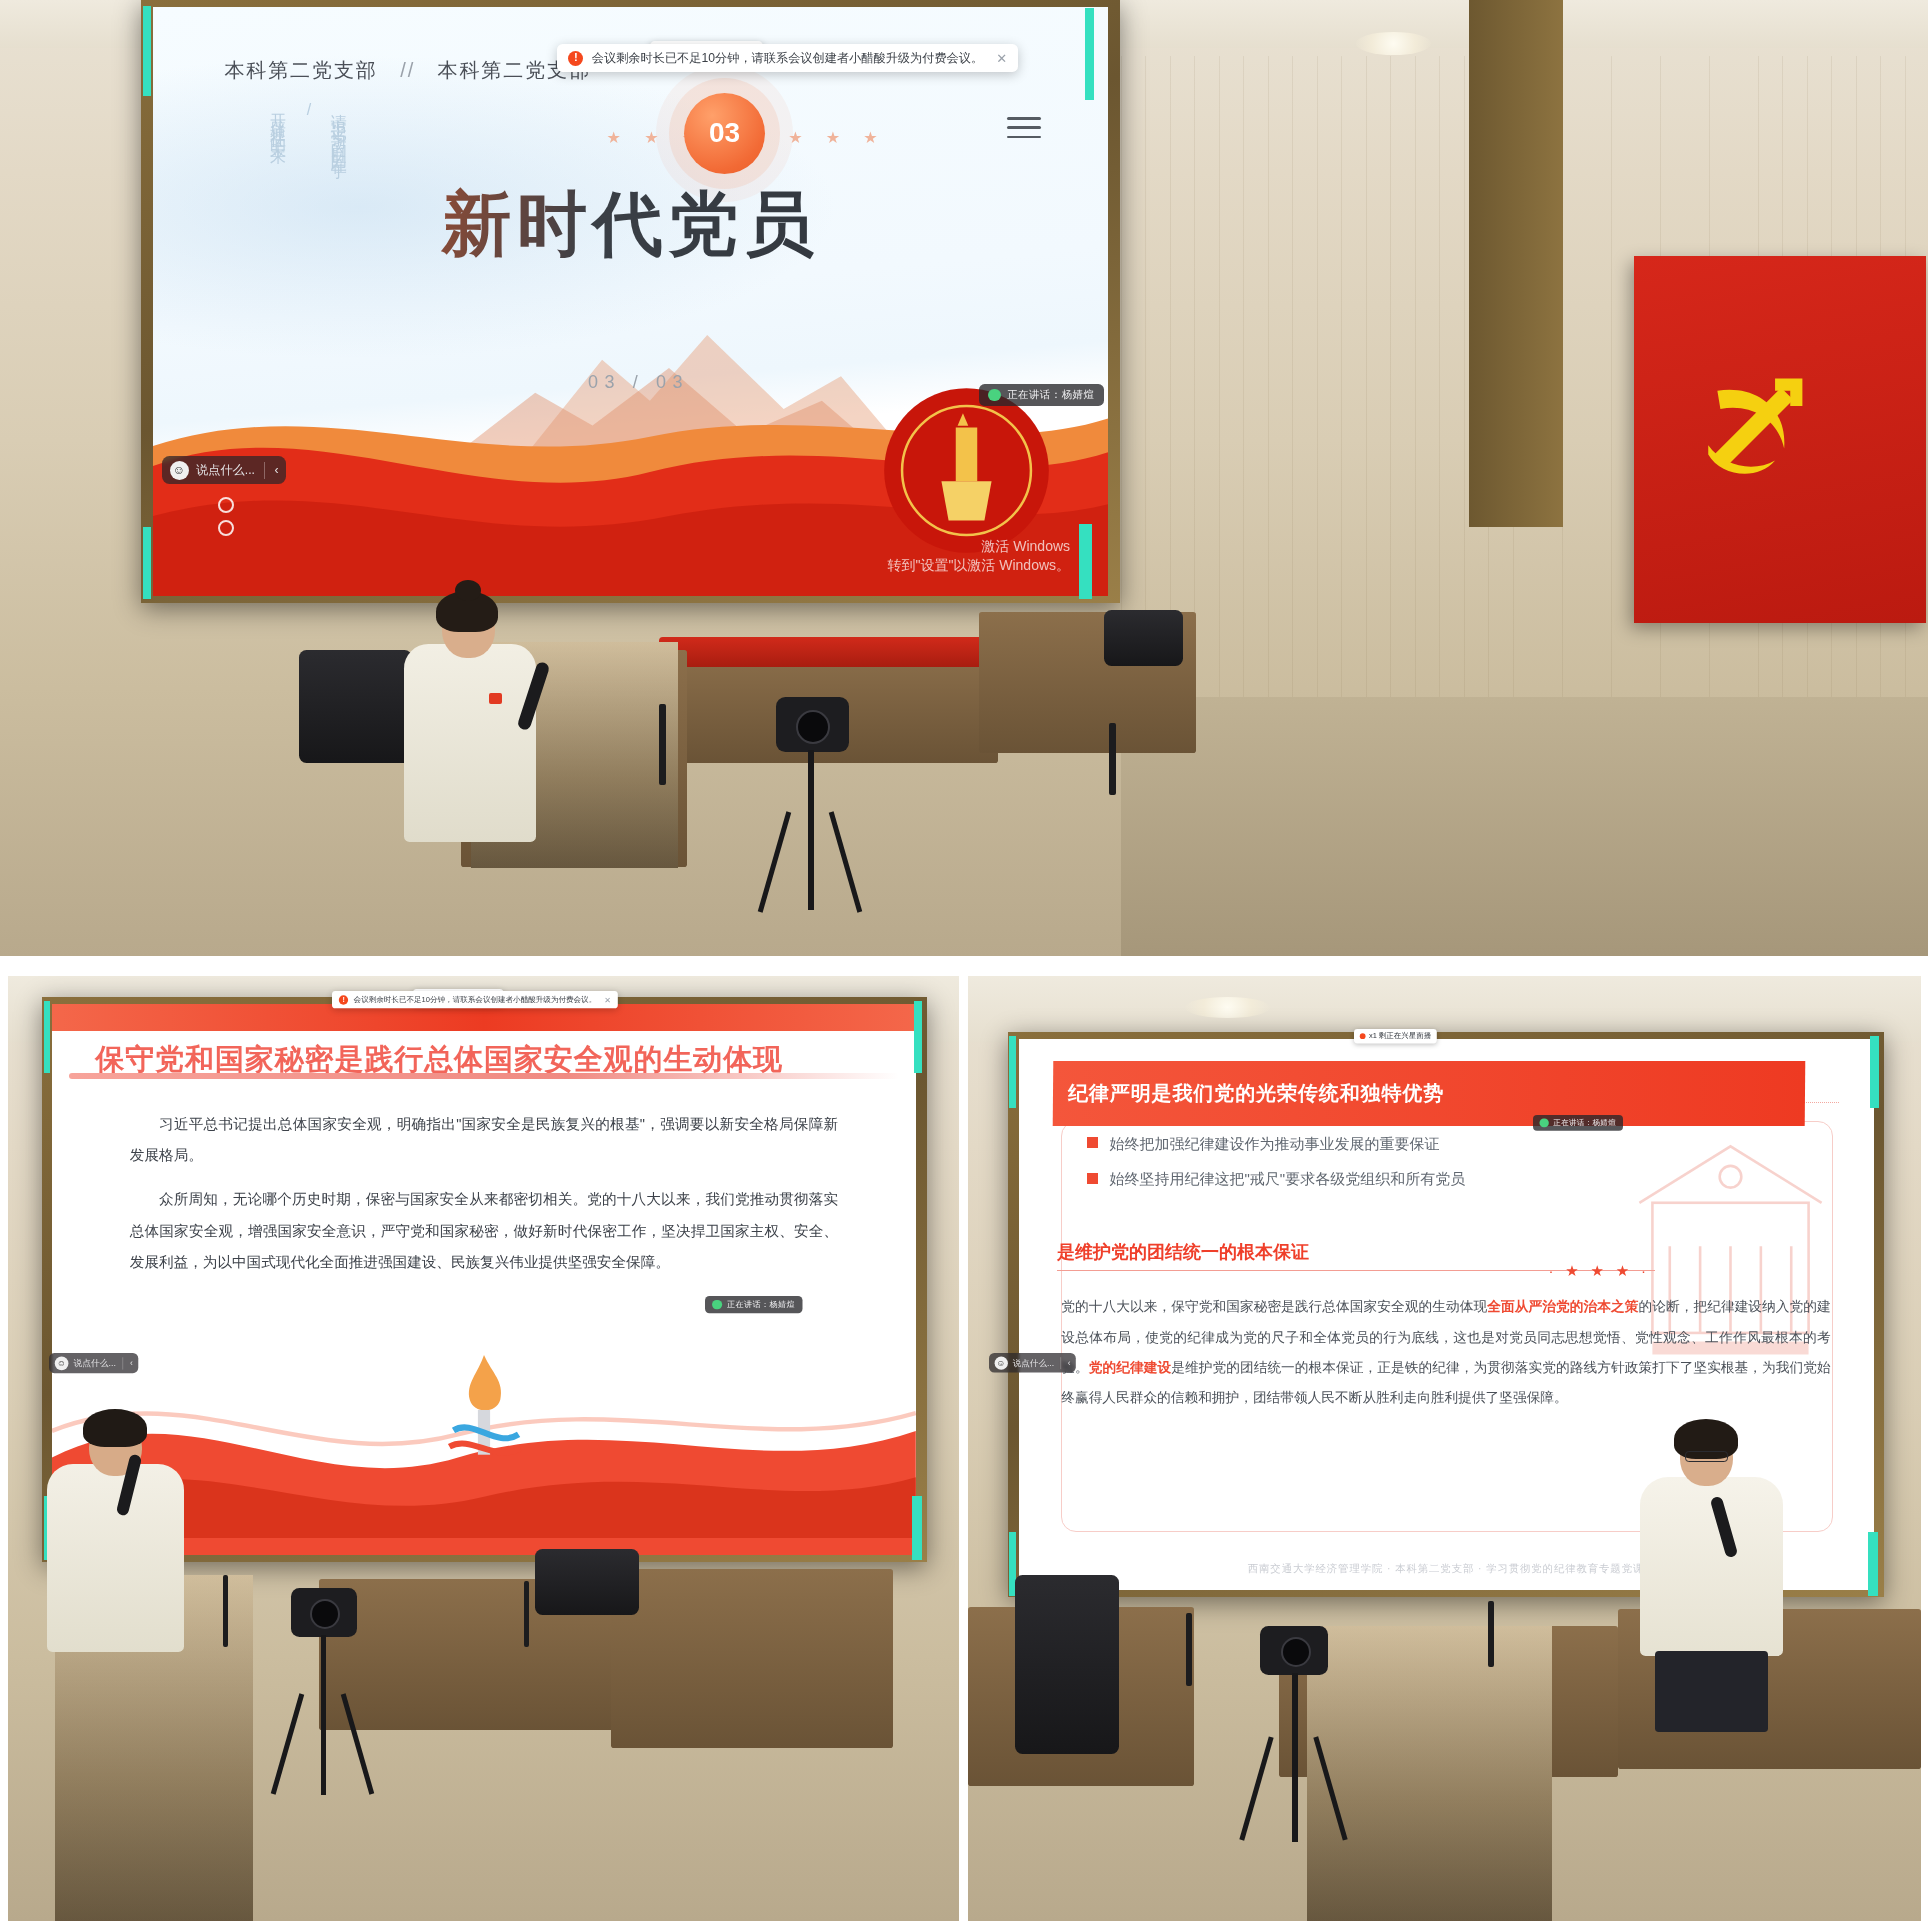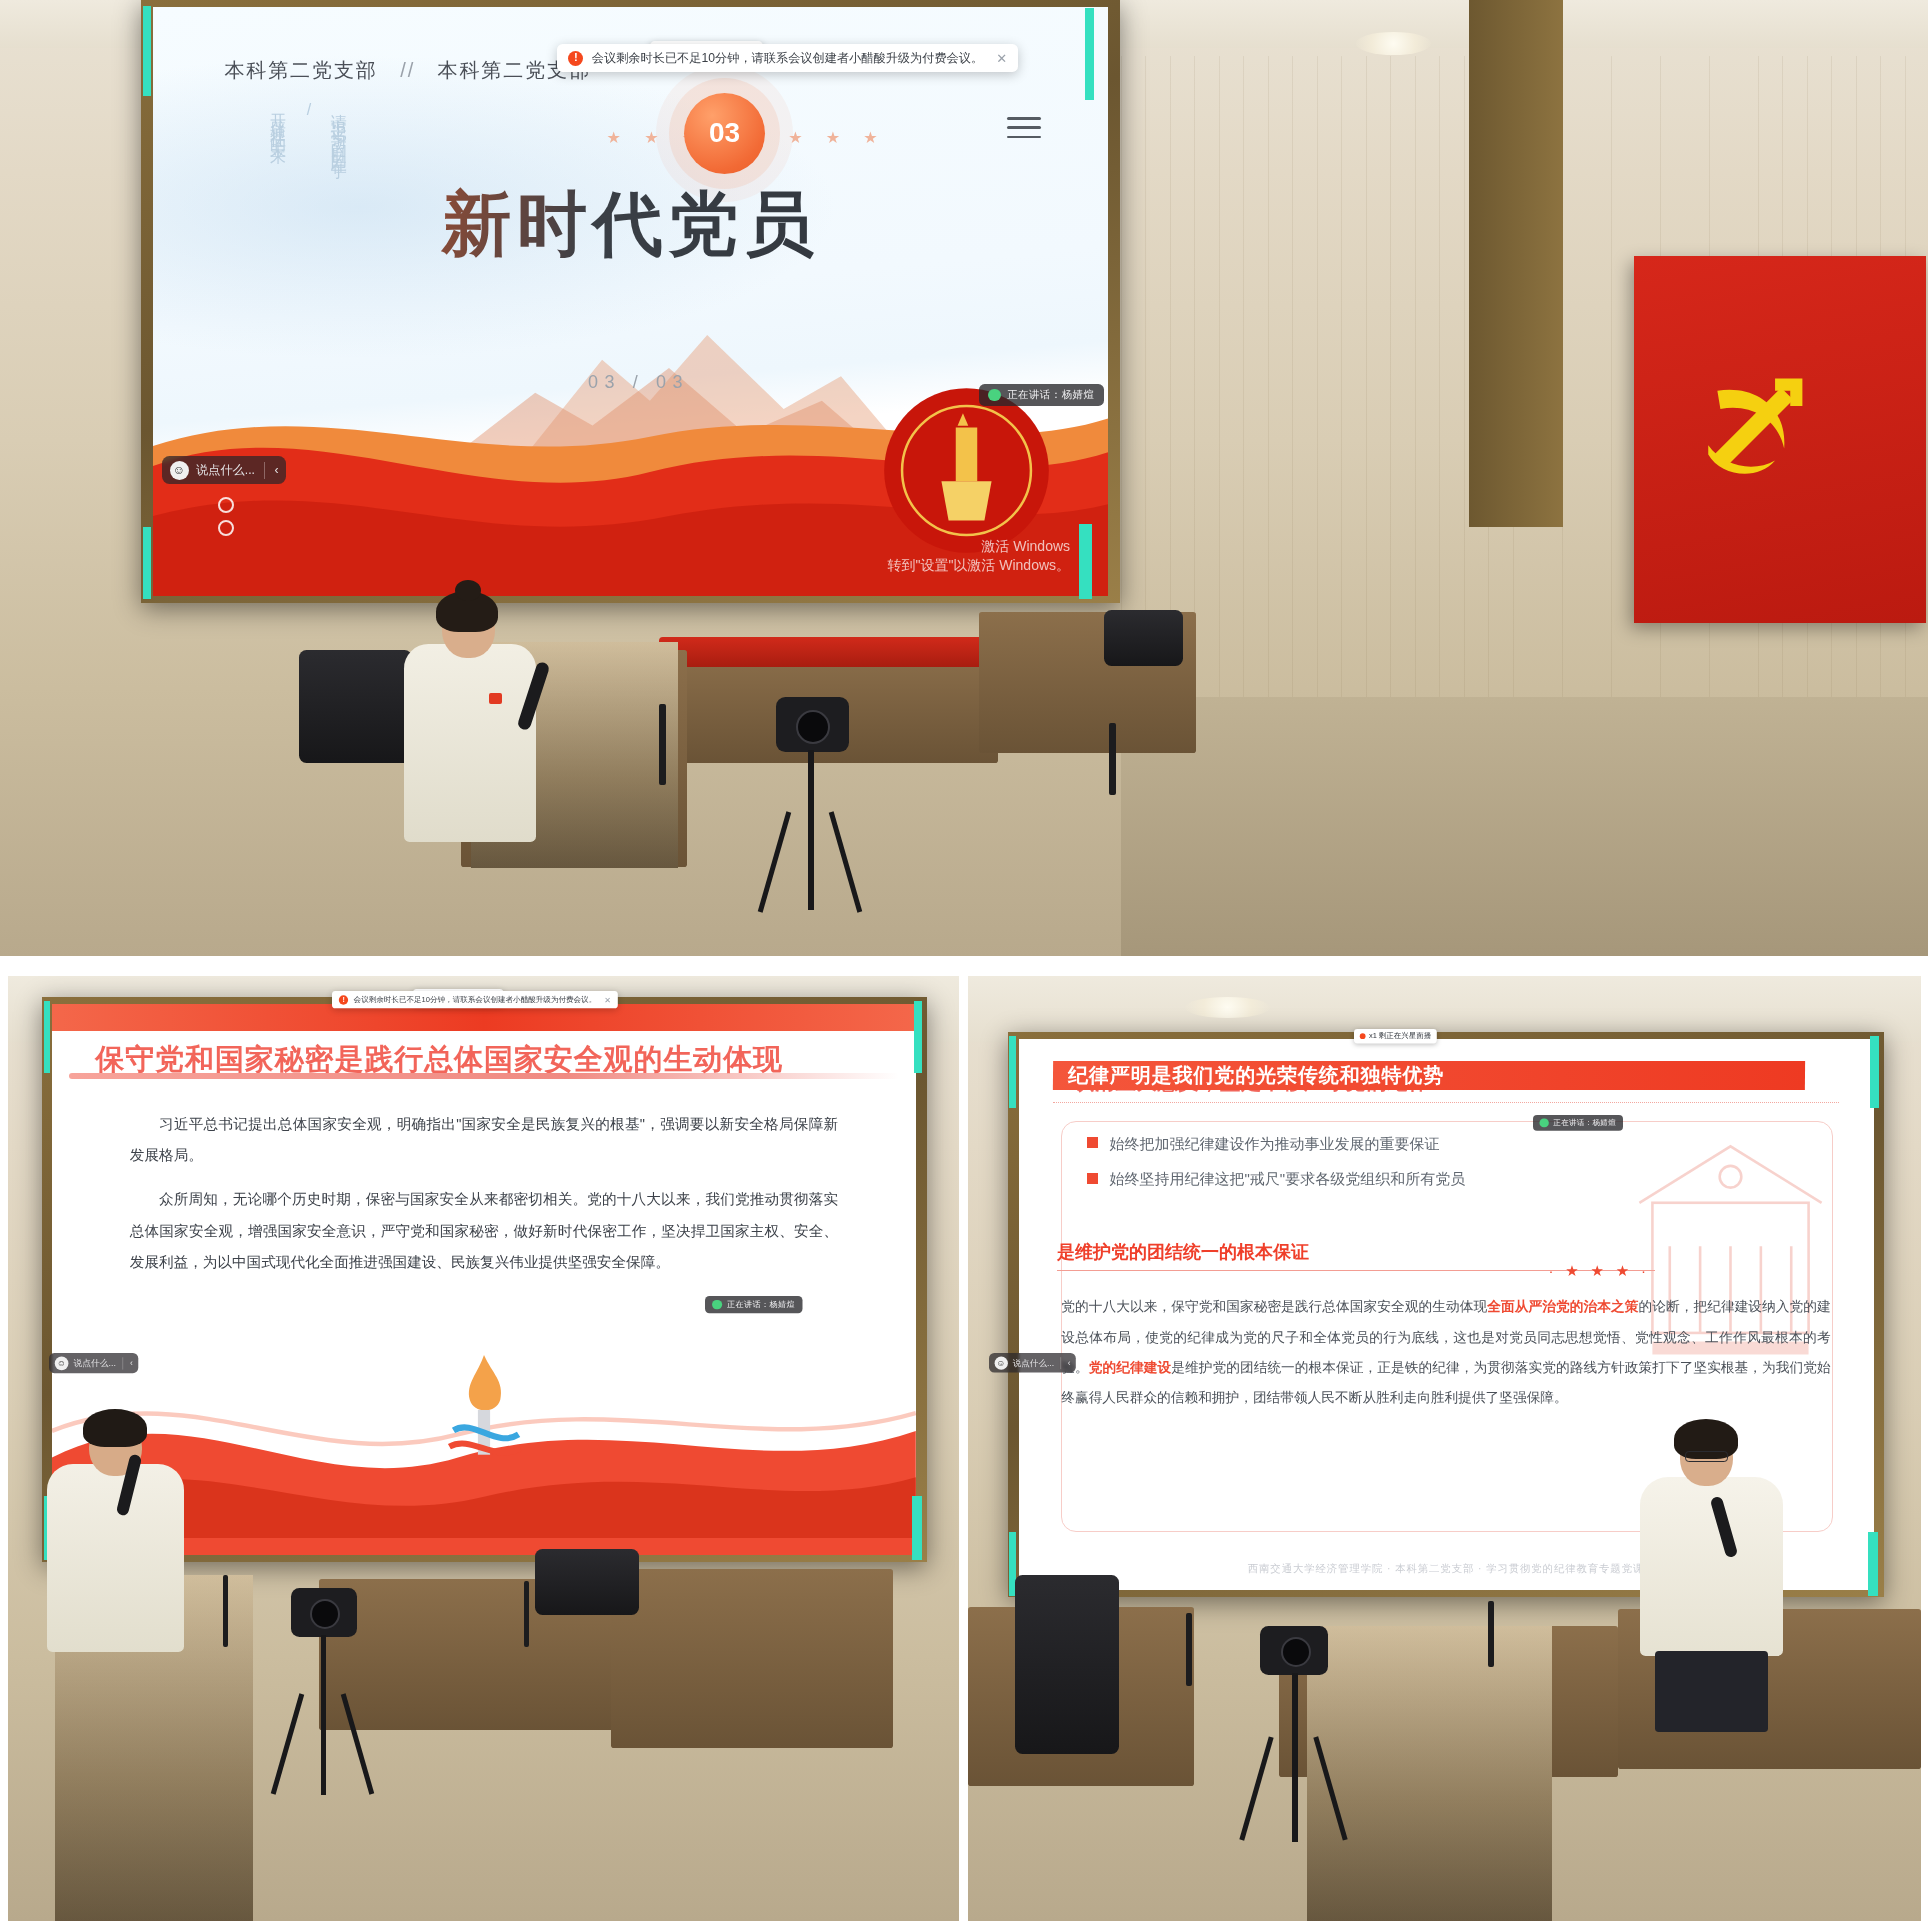--- a/index.html
+++ b/index.html
@@ -102,21 +102,21 @@
   .s2-body p{margin:0 0 13px 0;text-indent:2em;}
   .s2 .wave{position:absolute;left:0;bottom:0;width:100%;height:42%;}
   .s2 .ribbon{position:absolute;left:44%;bottom:15%;width:104px;height:122px;}
   .s2 .btmbar{position:absolute;left:0;bottom:0;width:100%;height:3.2%;background:#ef4a32;}
 
   
   .s3{background:#ffffff;}
   .s3-title{position:absolute;left:6.5%;top:5.5%;color:#f2655a;font-size:20px;font-weight:600;letter-spacing:0.9px;}
   .s3 .dots{position:absolute;left:4%;top:11.5%;width:92%;border-top:1.9px dotted #f3a8a0;}
   .s3-card{position:absolute;left:5%;top:15%;width:90%;height:74%;border:1.5px solid #f7cdc8;border-radius:15px;}
-  .s3-band{position:absolute;left:4%;top:4%;width:88%;padding:1px 15px;background:linear-gradient(90deg,#f4563b,#ee3a22);
+  .s3-band{position:absolute;left:4%;top:4%;width:88%;padding:19px 15px;background:linear-gradient(90deg,#f4563b,#ee3a22);
     color:#fff;font-weight:700;font-size:20px;letter-spacing:0.9px;box-sizing:border-box;
     transform:skewX(-0.5deg);}
   .s3-bullets{position:absolute;left:8%;top:17%;width:86%;}
   .s3-bullets li{list-style:none;display:flex;align-items:flex-start;margin:0 0 13px 0;color:#606770;font-size:15px;line-height:1.5;}
   .s3-bullets li b{display:inline-block;width:11.3px;height:11.3px;background:#ef4a32;margin:4.7px 11.3px 0 0;flex:0 0 auto;}
   .s3-sub{position:absolute;left:4.5%;top:36.5%;width:70%;color:#ef3f2a;font-weight:700;font-size:18px;
     border-bottom:1.9px solid #f39d93;padding-bottom:5.6px;}
   .s3-stars{position:absolute;left:62%;top:40.5%;color:#ef4a32;font-size:15px;letter-spacing:3.8px;}
   .s3-para{position:absolute;left:5%;top:46%;width:90%;color:#4a5058;font-size:13.7px;line-height:2.2;text-align:justify;}
   .s3-para .hl{color:#ef4a32;font-weight:700;}

